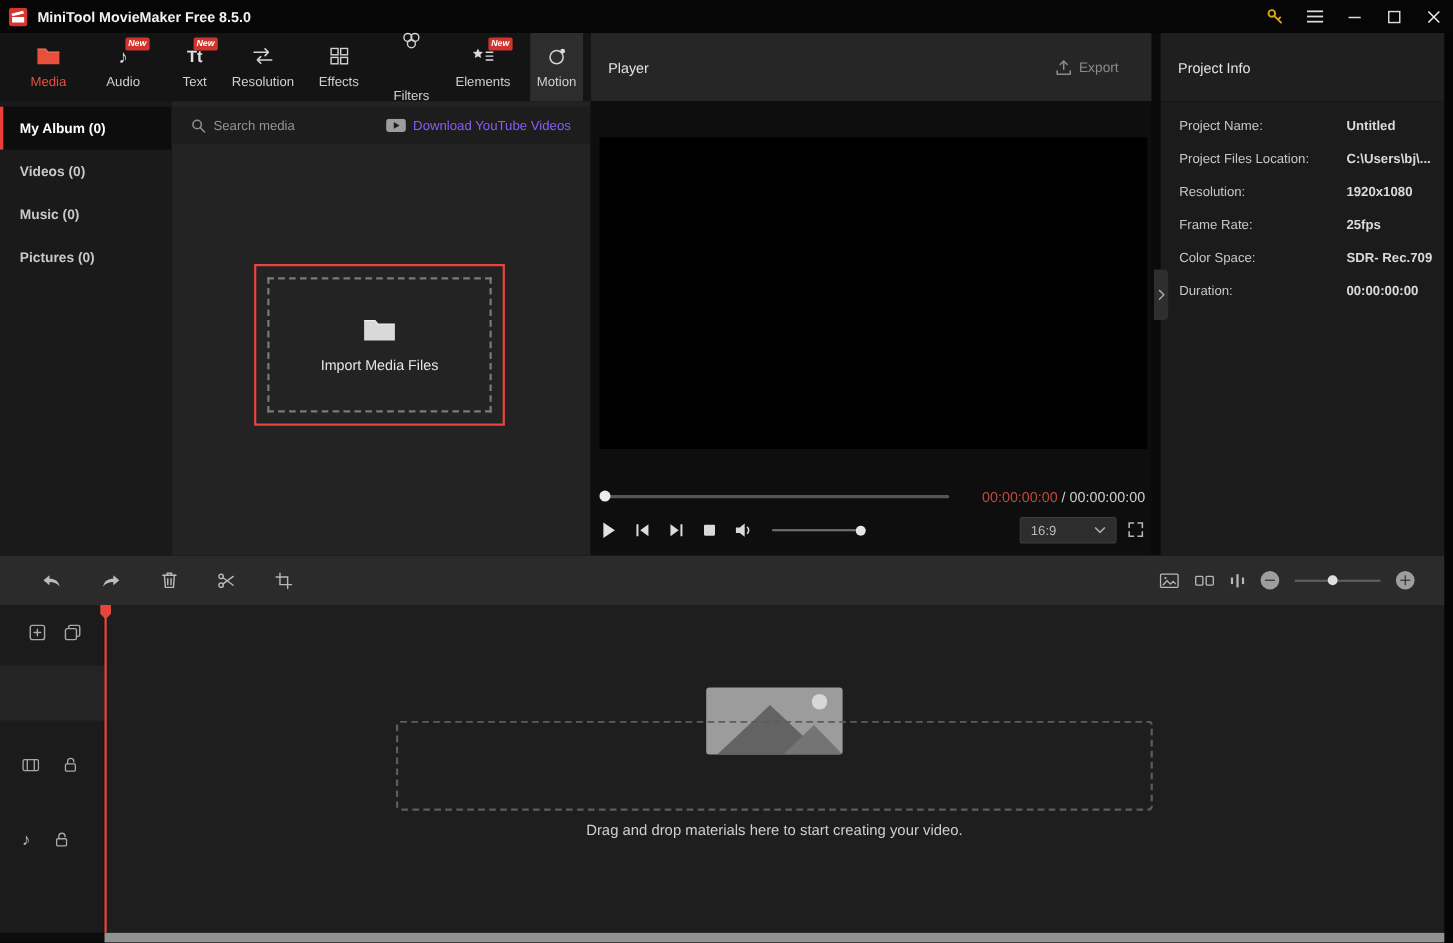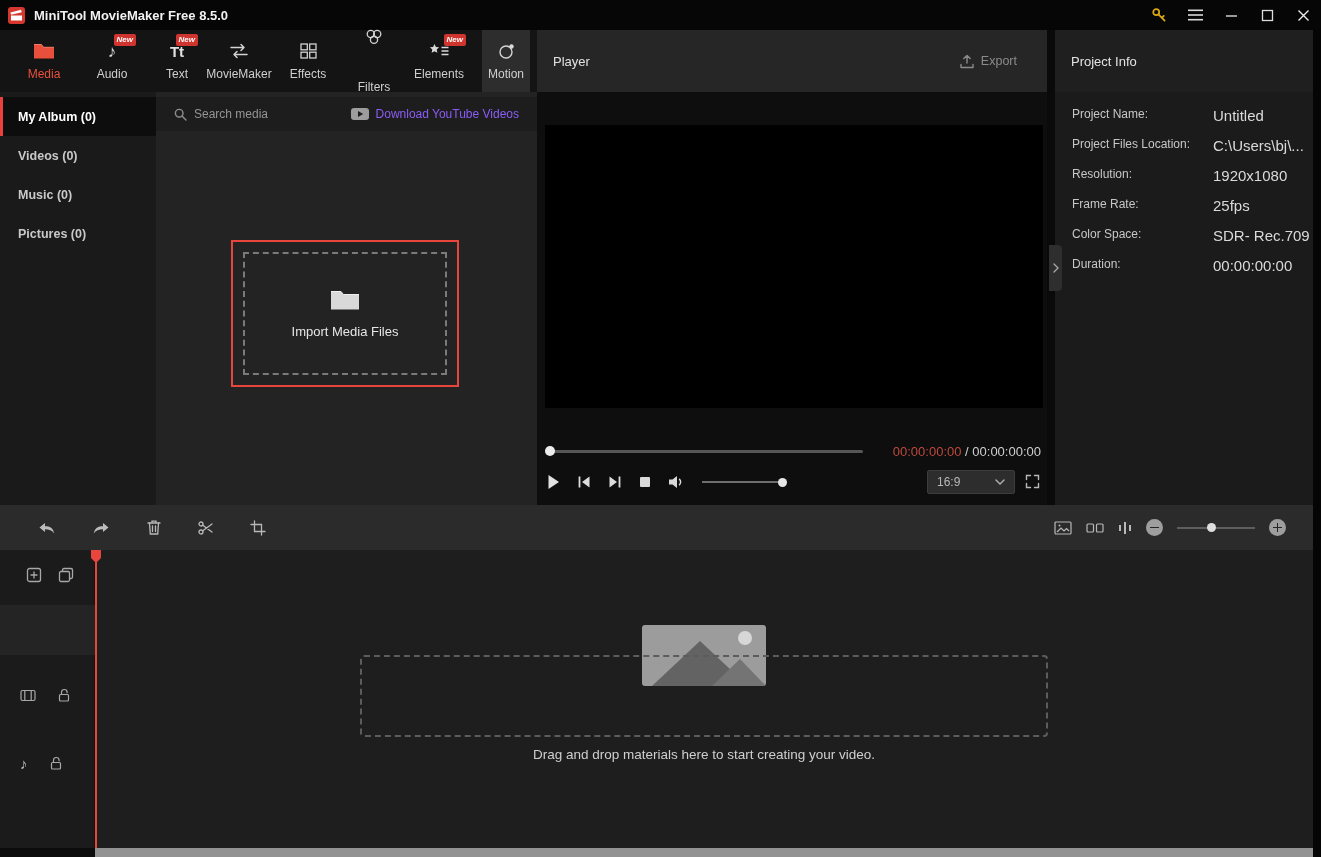--- a/index.html
+++ b/index.html
@@ -78,21 +78,21 @@
                  border:1px solid #3c3c3c;border-radius:2px;display:flex;align-items:center;
                  justify-content:space-between;padding:0 9px;box-sizing:border-box;cursor:pointer;}
   .aspect-value{font-size:12px;color:#b9b9b9;}
   .fullscreen-btn{position:absolute;right:7px;top:382px;cursor:pointer;}
 
   
   .project-panel{position:absolute;left:1055px;top:92px;width:258px;height:413px;background:#1b1b1b;}
   .pi-row{position:relative;height:30px;}
   .pi-rows{padding-top:7px;}
   .pi-label{position:absolute;left:17px;top:8px;font-size:12px;color:#c7c7c7;white-space:nowrap;}
-  .pi-value{position:absolute;left:158px;top:8px;font-size:15px;color:#dadada;white-space:nowrap;}
+  .pi-value{position:absolute;left:169px;top:8px;font-size:12px;color:#dadada;white-space:nowrap;font-weight:bold;}
   .collapse-handle{position:absolute;left:1049px;top:245px;width:13px;height:46px;background:#2e2e2e;
                    border-radius:0 4px 4px 0;display:flex;align-items:center;justify-content:center;cursor:pointer;}
 
   
   .mid-toolbar{position:absolute;left:0;top:505px;width:1313px;height:45px;background:#2b2b2b;
                display:flex;align-items:center;}
   .mt-left{display:flex;align-items:center;gap:36px;padding-left:38px;}
   .mt-right{display:flex;align-items:center;gap:14px;margin-left:auto;padding-right:27px;}
   .tool{cursor:pointer;display:flex;align-items:center;justify-content:center;}
   .zoom-circle{width:17px;height:17px;border-radius:50%;background:#9e9e9e;position:relative;cursor:pointer;}
@@ -195,21 +195,21 @@
       <span class="tab-label">Text</span>
     </div>
 
     <div class="tab" style="left:210px;width:58px;">
       <span class="tab-ic">
         <svg width="22" height="16" viewBox="0 0 22 16" stroke="#d2d2d2" stroke-width="1.5" fill="none" stroke-linecap="round" stroke-linejoin="round">
             <path d="M3 4.5 h13 M13 1.5 l3 3 -3 3"></path>
             <path d="M19 11.5 h-13 M9 8.5 l-3 3 3 3"></path>
           </svg>
       </span>
-      <span class="tab-label">MovieMaker</span>
+      <span class="tab-label">Resolution</span>
     </div>
 
     <div class="tab" style="left:286px;width:44px;">
       <span class="tab-ic">
         <svg width="17" height="16" viewBox="0 0 17 16" stroke="#d2d2d2" stroke-width="1.3" fill="none">
             <rect x="1" y="1" width="6.3" height="5.8"></rect>
             <rect x="9.7" y="1" width="6.3" height="5.8"></rect>
             <rect x="1" y="9.2" width="6.3" height="5.8"></rect>
             <rect x="9.7" y="9.2" width="6.3" height="5.8"></rect>
           </svg>

